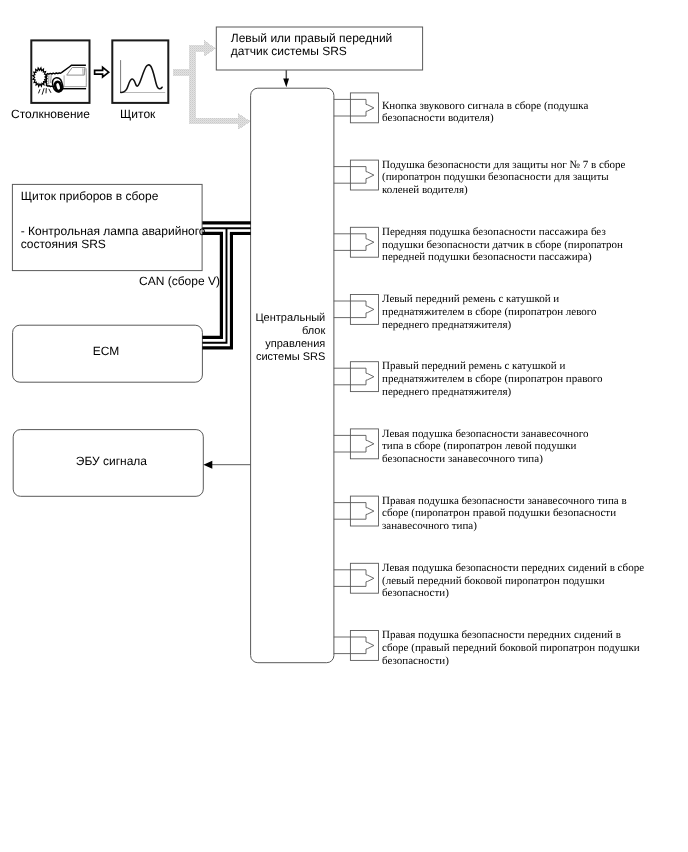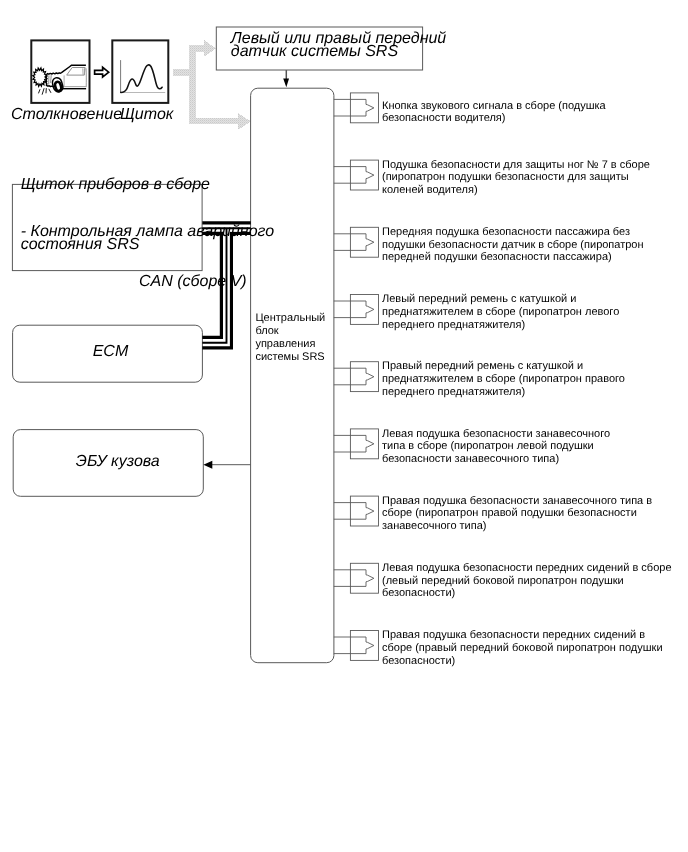--- a/index.html
+++ b/index.html
@@ -2,23 +2,23 @@
 <html><head>
 <meta charset="utf-8">
 <title>SRS</title>
 <style>
   html,body{margin:0;padding:0;background:#ffffff;}
   body{width:688px;height:852px;position:relative;overflow:hidden;
        font-family:"Liberation Sans",sans-serif;color:#000;
        -webkit-font-smoothing:antialiased;text-rendering:geometricPrecision;}
   #root{position:absolute;left:0;top:0;width:688px;height:852px;}
   svg#wires{position:absolute;left:0;top:0;width:688px;height:852px;overflow:visible;}
-  .t{position:absolute;font-size:16px;line-height:13.3px;color:#000;white-space:pre;font-style:italic;}
-  .sqtxt{position:absolute;font-size:11px;line-height:12.7px;color:#000;white-space:pre;}
-  .ctxt{position:absolute;font-size:11px;line-height:12.85px;color:#000;white-space:pre;}
+  .t{position:absolute;font-size:12px;line-height:13.3px;color:#000;white-space:pre;}
+  .sqtxt{position:absolute;font-size:11px;line-height:12.7px;color:#000;white-space:pre;font-family:Liberation Serif, serif;}
+  .ctxt{position:absolute;font-size:11px;line-height:12.85px;color:#000;white-space:pre;text-align:right;}
 </style>
 </head>
 <body>
 
 <div id="root">
 
 <svg id="wires" viewBox="0 0 688 852">
   <defs>
     <pattern id="ditherGray" width="2" height="2" patternUnits="userSpaceOnUse">
       <rect width="2" height="2" fill="#e2e2e2"></rect>
@@ -144,19 +144,19 @@
 сборе (правый передний боковой пиропатрон подушки
 безопасности)</div>
 <div class="t" style="left:11px;top:107.6px">Столкновение</div>
 <div class="t" style="left:120.1px;top:107.6px">Щиток</div>
 <div class="t" style="left:230.8px;top:31.8px">Левый или правый передний
 датчик системы SRS</div>
 <div class="ctxt" style="left:255.4px;top:312.1px">Центральный
 блок
 управления
 системы SRS</div>
-<div class="t" style="left:20.7px;top:178px">Щиток приборов в сборе</div>
+<div class="t" style="left:20.7px;top:190px">Щиток приборов в сборе</div>
 <div class="t" style="left:20.7px;top:224.9px">- Контрольная лампа аварийного
 состояния SRS</div>
 <div class="t" style="left:139.0px;top:274.6px">CAN (сборе V)</div>
 <div class="t" style="left:92.7px;top:345.4px">ECM</div>
-<div class="t" style="left:75.8px;top:454.5px">ЭБУ кузова</div>
+<div class="t" style="left:75.8px;top:454.5px">ЭБУ сигнала</div>
 </div>
 
 </body></html>

